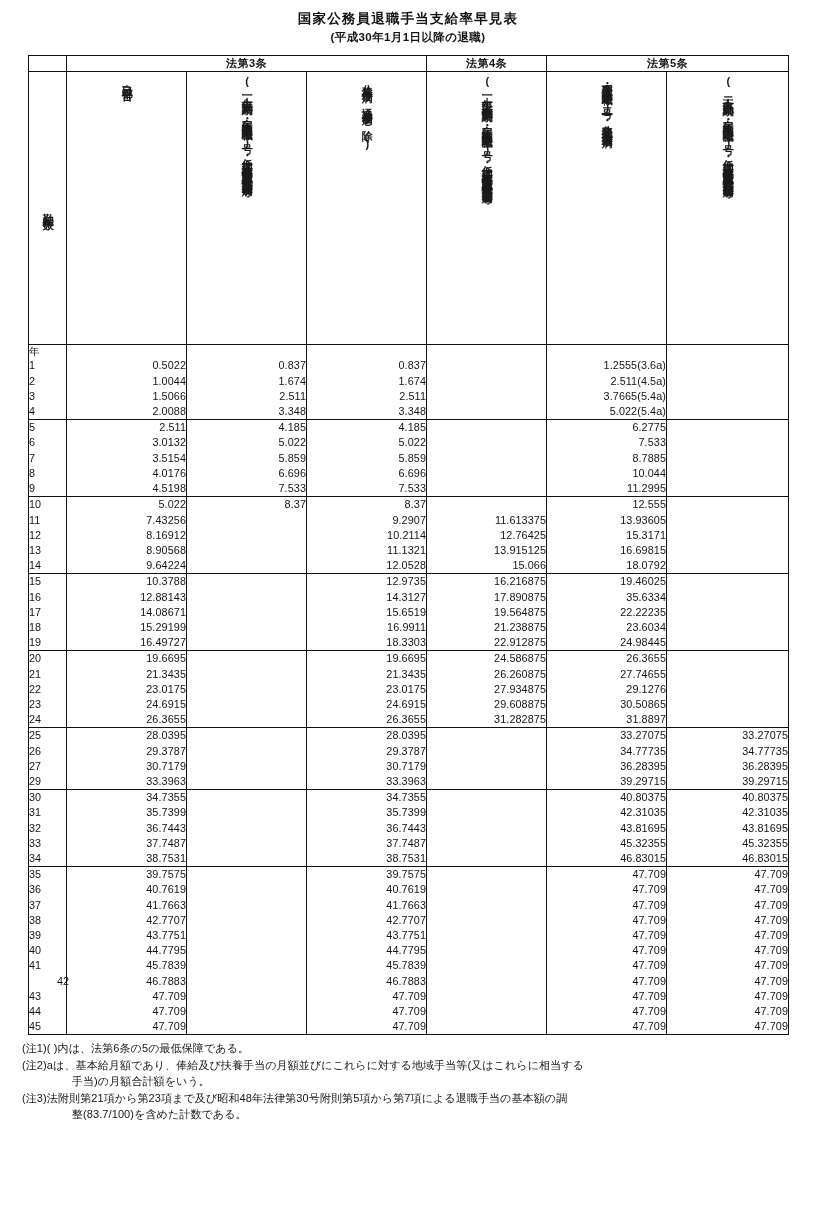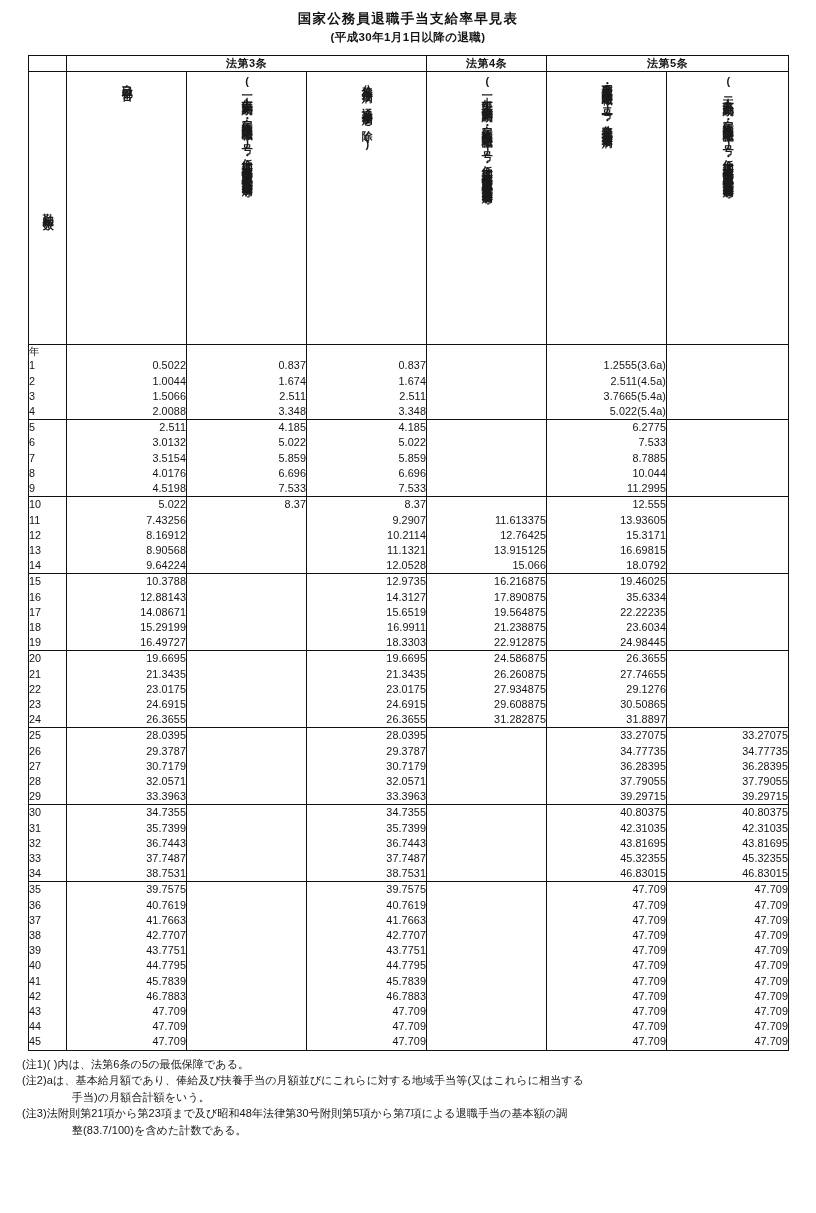--- a/index.html
+++ b/index.html
@@ -418,29 +418,20 @@
           </tr>
           <tr class="data-row">
             <td class="yr" style="border-top: none; border-bottom: none;">27</td>
             <td class="val" style="border-top: none; border-bottom: none;">30.7179</td>
             <td class="val" style="border-top: none; border-bottom: none;"></td>
             <td class="val" style="border-top: none; border-bottom: none;">30.7179</td>
             <td class="val thickleft" style="border-top: none; border-bottom: none;"></td>
             <td class="val thickleft" style="border-top: none; border-bottom: none;">36.28395</td>
             <td class="val" style="border-top: none; border-bottom: none;">36.28395</td>
           </tr>
-          <tr class="data-row">
-            <td class="yr" style="border-top: none; border-bottom: none;">28</td>
-            <td class="val" style="border-top: none; border-bottom: none;">32.0571</td>
-            <td class="val" style="border-top: none; border-bottom: none;"></td>
-            <td class="val" style="border-top: none; border-bottom: none;">32.0571</td>
-            <td class="val thickleft" style="border-top: none; border-bottom: none;"></td>
-            <td class="val thickleft" style="border-top: none; border-bottom: none;">37.79055</td>
-            <td class="val" style="border-top: none; border-bottom: none;">37.79055</td>
-          </tr>
           <tr class="data-row group-end">
             <td class="yr" style="border-top: none;">29</td>
             <td class="val" style="border-top: none;">33.3963</td>
             <td class="val" style="border-top: none;"></td>
             <td class="val" style="border-top: none;">33.3963</td>
             <td class="val thickleft" style="border-top: none;"></td>
             <td class="val thickleft" style="border-top: none;">39.29715</td>
             <td class="val" style="border-top: none;">39.29715</td>
           </tr>
           <tr class="data-row">
@@ -545,21 +536,21 @@
           <tr class="data-row">
             <td class="yr" style="border-top: none; border-bottom: none;">41</td>
             <td class="val" style="border-top: none; border-bottom: none;">45.7839</td>
             <td class="val" style="border-top: none; border-bottom: none;"></td>
             <td class="val" style="border-top: none; border-bottom: none;">45.7839</td>
             <td class="val thickleft" style="border-top: none; border-bottom: none;"></td>
             <td class="val thickleft" style="border-top: none; border-bottom: none;">47.709</td>
             <td class="val" style="border-top: none; border-bottom: none;">47.709</td>
           </tr>
           <tr class="data-row">
-            <td class="yr" style="border-top: none; border-bottom: none;">42</td>
+            <td class="yr" style="border-top: none; border-bottom: none; padding-left: 28px;">42</td>
             <td class="val" style="border-top: none; border-bottom: none;">46.7883</td>
             <td class="val" style="border-top: none; border-bottom: none;"></td>
             <td class="val" style="border-top: none; border-bottom: none;">46.7883</td>
             <td class="val thickleft" style="border-top: none; border-bottom: none;"></td>
             <td class="val thickleft" style="border-top: none; border-bottom: none;">47.709</td>
             <td class="val" style="border-top: none; border-bottom: none;">47.709</td>
           </tr>
           <tr class="data-row">
             <td class="yr" style="border-top: none; border-bottom: none;">43</td>
             <td class="val" style="border-top: none; border-bottom: none;">47.709</td>

